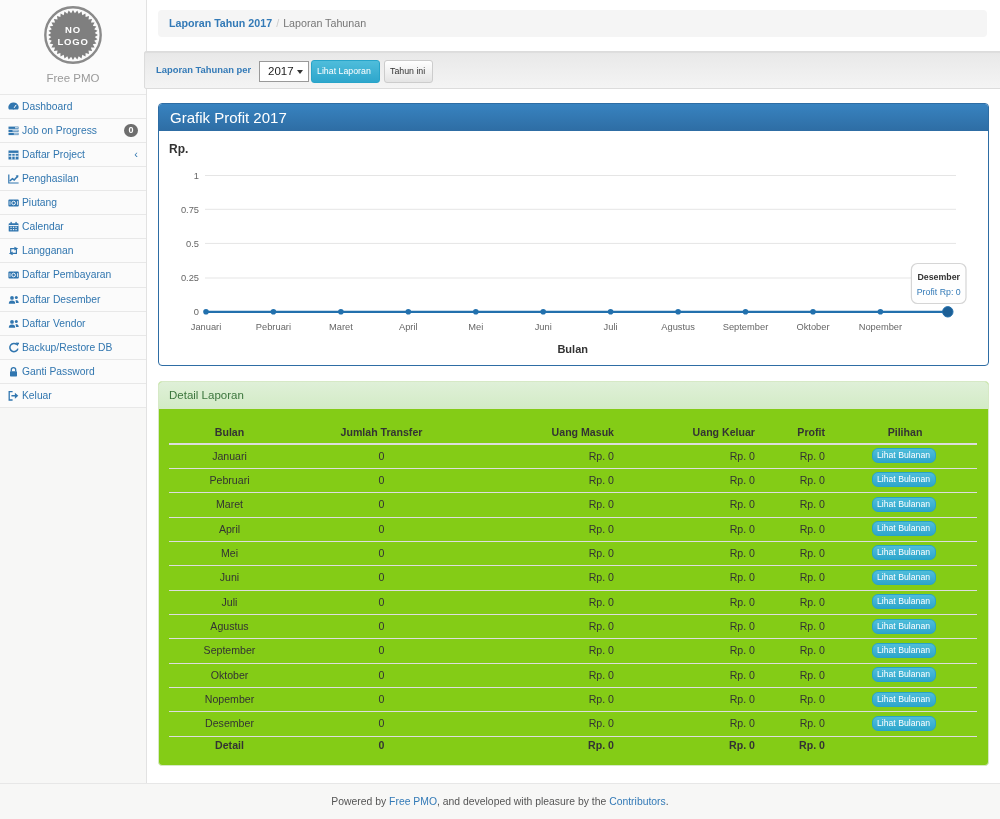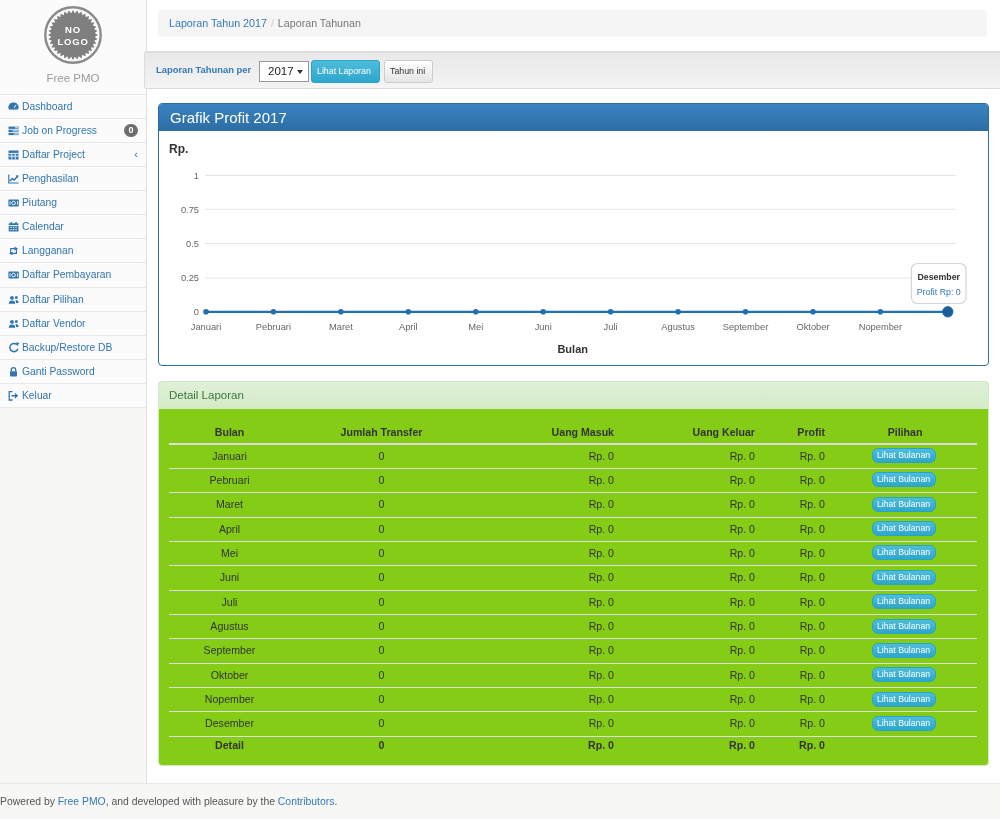--- a/index.html
+++ b/index.html
@@ -10,21 +10,21 @@
 #menu { position:absolute; left:0; top:93.5px; width:146px; background:#fbfbfb; border-top:1px solid #e8e8e8; }
 #menu .mi { height:23.15px; border-bottom:1px solid #e8e8e8; position:relative; color:#3176af; font-size:10.3px; line-height:23.15px; white-space:nowrap; }
 #menu .mi svg { position:absolute; left:8px; top:6px; }
 #menu .mi span.t { margin-left:22px; }
 .badge0 { position:absolute; right:8px; top:5px; width:14px; height:13px; background:#6e6e6e; border-radius:7px; color:#fff; font-size:9px; font-weight:bold; text-align:center; line-height:13px; }
 .chev { position:absolute; right:8px; top:0; color:#3176af; font-size:11px; }
 #logo { position:absolute; left:44px; top:6px; }
 #freepmo { position:absolute; left:0; top:71.5px; width:146px; text-align:center; color:#9a9a9a; font-size:11.5px; }
 
 #bc { position:absolute; left:158px; top:10px; width:807px; height:27px; padding:0 11px; background:#f5f5f5; border-radius:4px; font-size:10.7px; line-height:27px; color:#777; }
-#bc a { color:#337ab7; text-decoration:none; }
+#bc a { color:#337ab7; text-decoration:none;font-weight:bold; }
 #bc .sep { color:#ccc; padding:0 4px; }
 
 #well { position:absolute; left:144px; top:51px; width:829px; height:36px; background:linear-gradient(#e8e8e8,#f4f4f4); border:1px solid #dcdcdc; border-radius:2px; box-shadow:inset 0 1px 1px rgba(0,0,0,.05);padding-left:34px; }
 #well .lbl { position:absolute; left:11px; top:0; color:#337ab7; font-size:9.4px; font-weight:bold; line-height:36px; }
 #selbox { position:absolute; left:114px; top:8.5px; width:48px; height:19px; border:1px solid #999; background:#fff; }
 #selbox .v { position:absolute; left:8px; top:0; font-size:11.5px; line-height:19px; color:#222; }
 #selbox .ar { position:absolute; right:5px; top:8px; width:0; height:0; border-left:3.5px solid transparent; border-right:3.5px solid transparent; border-top:4.5px solid #333; }
 .btn { position:absolute; font-size:8.8px; line-height:12.5px; border-radius:3px; white-space:nowrap; }
 #btn-lihat { left:166px; top:8px; width:57px; padding:4px 5px; color:#fff; background:linear-gradient(#4fbddb,#2ea6cc); border:1px solid #28a4c9; }
 #btn-tahun { left:239px; top:8px; width:37px; padding:4px 5px; color:#333; background:linear-gradient(#fff,#e4e4e4); border:1px solid #ccc; }
@@ -38,21 +38,21 @@
 #dtable { position:absolute; left:10px; top:40.5px; border-collapse:collapse; table-layout:fixed; width:808px; font-size:10.6px; color:#333; }
 #dtable th { font-weight:bold; padding:2px 8px 3px; border-bottom:2px solid #ddd; line-height:15px; }
 #dtable td { padding:4px 8px; border-top:1px solid #ddd; line-height:15.35px; }
 #dtable tr.first td { border-top:none; }
 #dtable .c { text-align:center; }
 #dtable .r { text-align:right; }
 #dtable col.w1{width:121px} #dtable col.w2{width:183px} #dtable col.w3{width:149px} #dtable col.w4{width:141px} #dtable col.w5{width:70px} #dtable col.w6{width:144px}
 .btnxs { position:absolute; width:54px; white-space:nowrap; text-align:center; font-size:8.7px; line-height:9px; padding:2px 4px; border-radius:6px; color:#fff; background:linear-gradient(#4fbddb,#2ea6cc); border:1px solid #28a4c9; }
 #dtable tr.total td { font-weight:bold; padding-top:1.5px; }
 
-#footer { position:absolute; left:0; top:783px; width:1000px; height:36px; background:#f7f7f6; border-top:1px solid #e7e7e7; text-align:left; font-size:10.4px; color:#555; }
+#footer { position:absolute; left:0; top:783px; width:1000px; height:36px; background:#f7f7f6; border-top:1px solid #e7e7e7; text-align:center; font-size:10.4px; color:#555; }
 #footer .in { margin-top:12px; }
 #footer a { color:#337ab7; text-decoration:none; }
 
 </style>
 </head>
 <body>
 
 <div id="sidebar">
  <div id="sidetop"></div>
  <div id="logo"><svg width="58" height="58" viewBox="0 0 58 58">
@@ -120,21 +120,21 @@
           <rect x="0.4" y="2.6" width="10.4" height="6.8" rx="0.9" fill="#3176af"></rect>
           <circle cx="5.6" cy="6" r="1.8" fill="none" stroke="#fff" stroke-width="0.9"></circle>
           <rect x="1.5" y="4.1" width="1" height="3.8" fill="#fff" opacity=".75"></rect>
           <rect x="9" y="4.1" width="1" height="3.8" fill="#fff" opacity=".75"></rect>
         </svg><span class="t">Daftar Pembayaran</span></div>
 <div class="mi"><svg width="11" height="12" viewBox="0 0 11 12">
           <circle cx="4" cy="3.9" r="1.9" fill="#3176af"></circle>
           <path d="M0.8 9.7 Q0.8 6.5 4 6.5 Q7.2 6.5 7.2 9.7Z" fill="#3176af"></path>
           <circle cx="8.3" cy="3.6" r="1.5" fill="#3176af"></circle>
           <path d="M7.6 6.1 Q10.7 6.2 10.7 9.1 L8 9.1Z" fill="#3176af"></path>
-        </svg><span class="t">Daftar Pilihan</span></div>
+        </svg><span class="t">Daftar Desember</span></div>
 <div class="mi"><svg width="11" height="12" viewBox="0 0 11 12">
           <circle cx="4" cy="3.9" r="1.9" fill="#3176af"></circle>
           <path d="M0.8 9.7 Q0.8 6.5 4 6.5 Q7.2 6.5 7.2 9.7Z" fill="#3176af"></path>
           <circle cx="8.3" cy="3.6" r="1.5" fill="#3176af"></circle>
           <path d="M7.6 6.1 Q10.7 6.2 10.7 9.1 L8 9.1Z" fill="#3176af"></path>
         </svg><span class="t">Daftar Vendor</span></div>
 <div class="mi"><svg width="11" height="12" viewBox="0 0 11 12">
           <path d="M9.9 6.6 A4.1 4.1 0 1 1 8.9 2.7" stroke="#3176af" stroke-width="1.5" fill="none"></path>
           <path d="M7.8 0.4 L11.2 0.9 L9.4 4.3Z" fill="#3176af"></path>
         </svg><span class="t">Backup/Restore DB</span></div>

